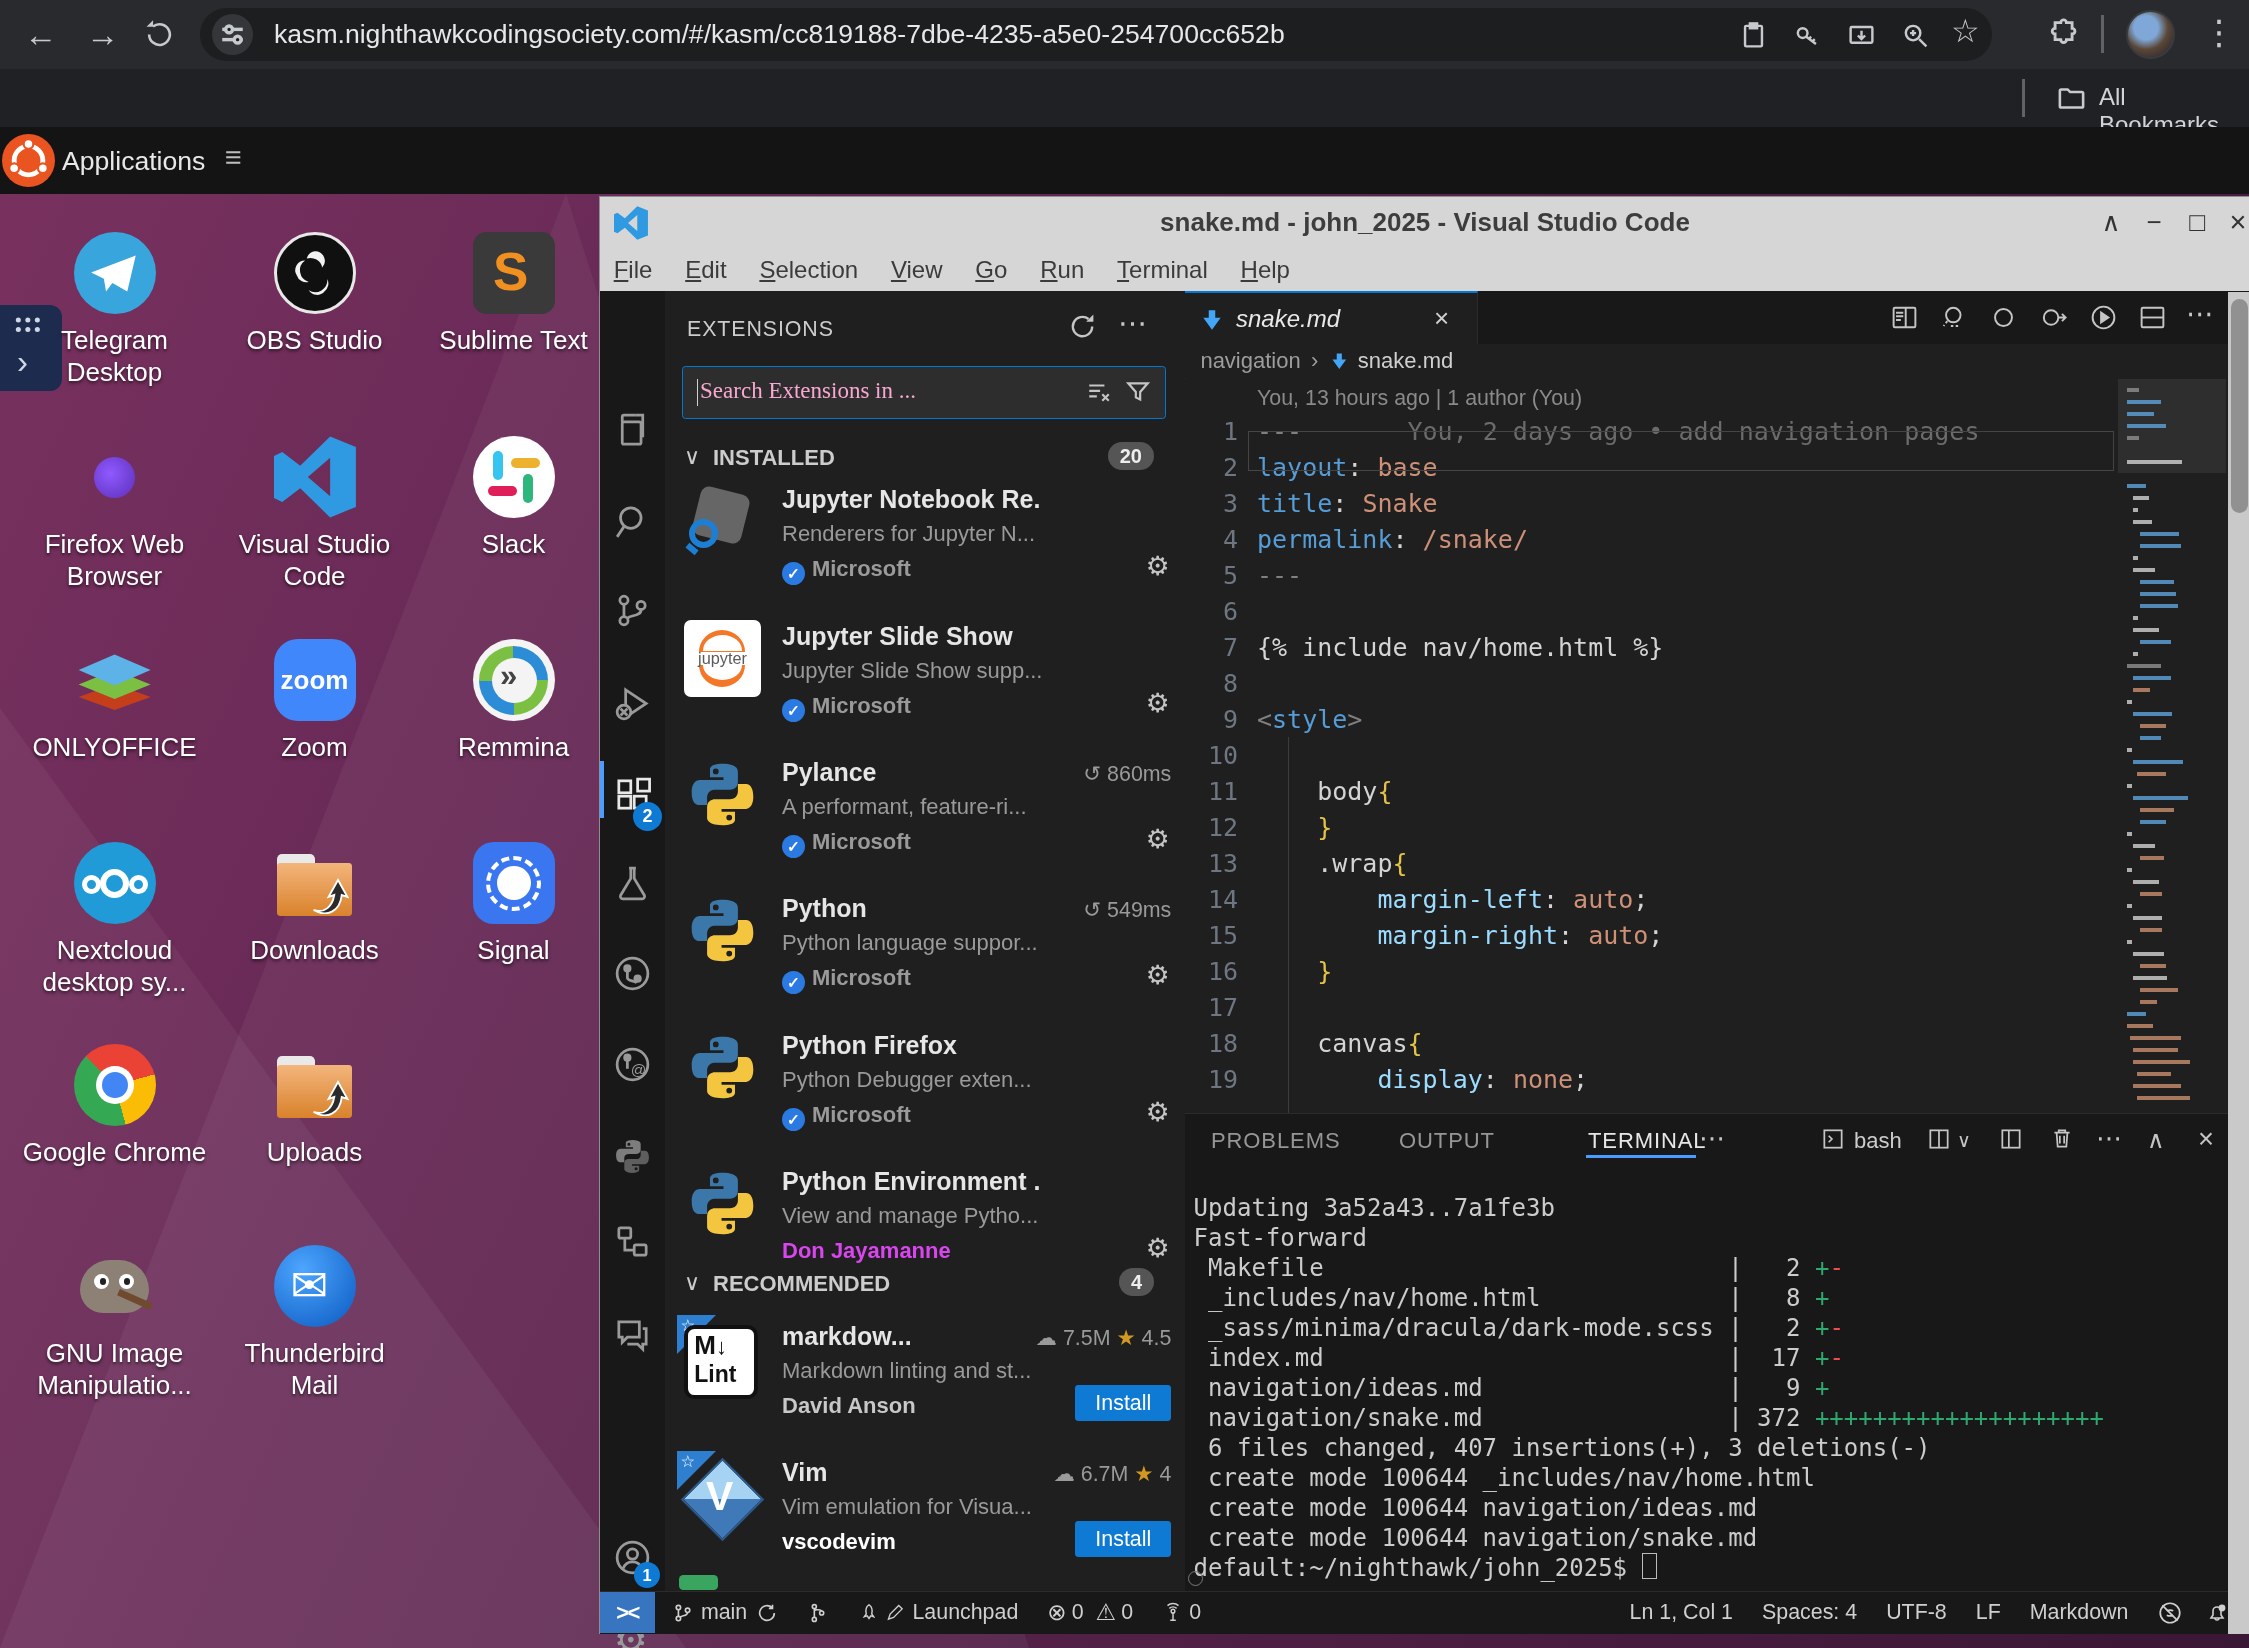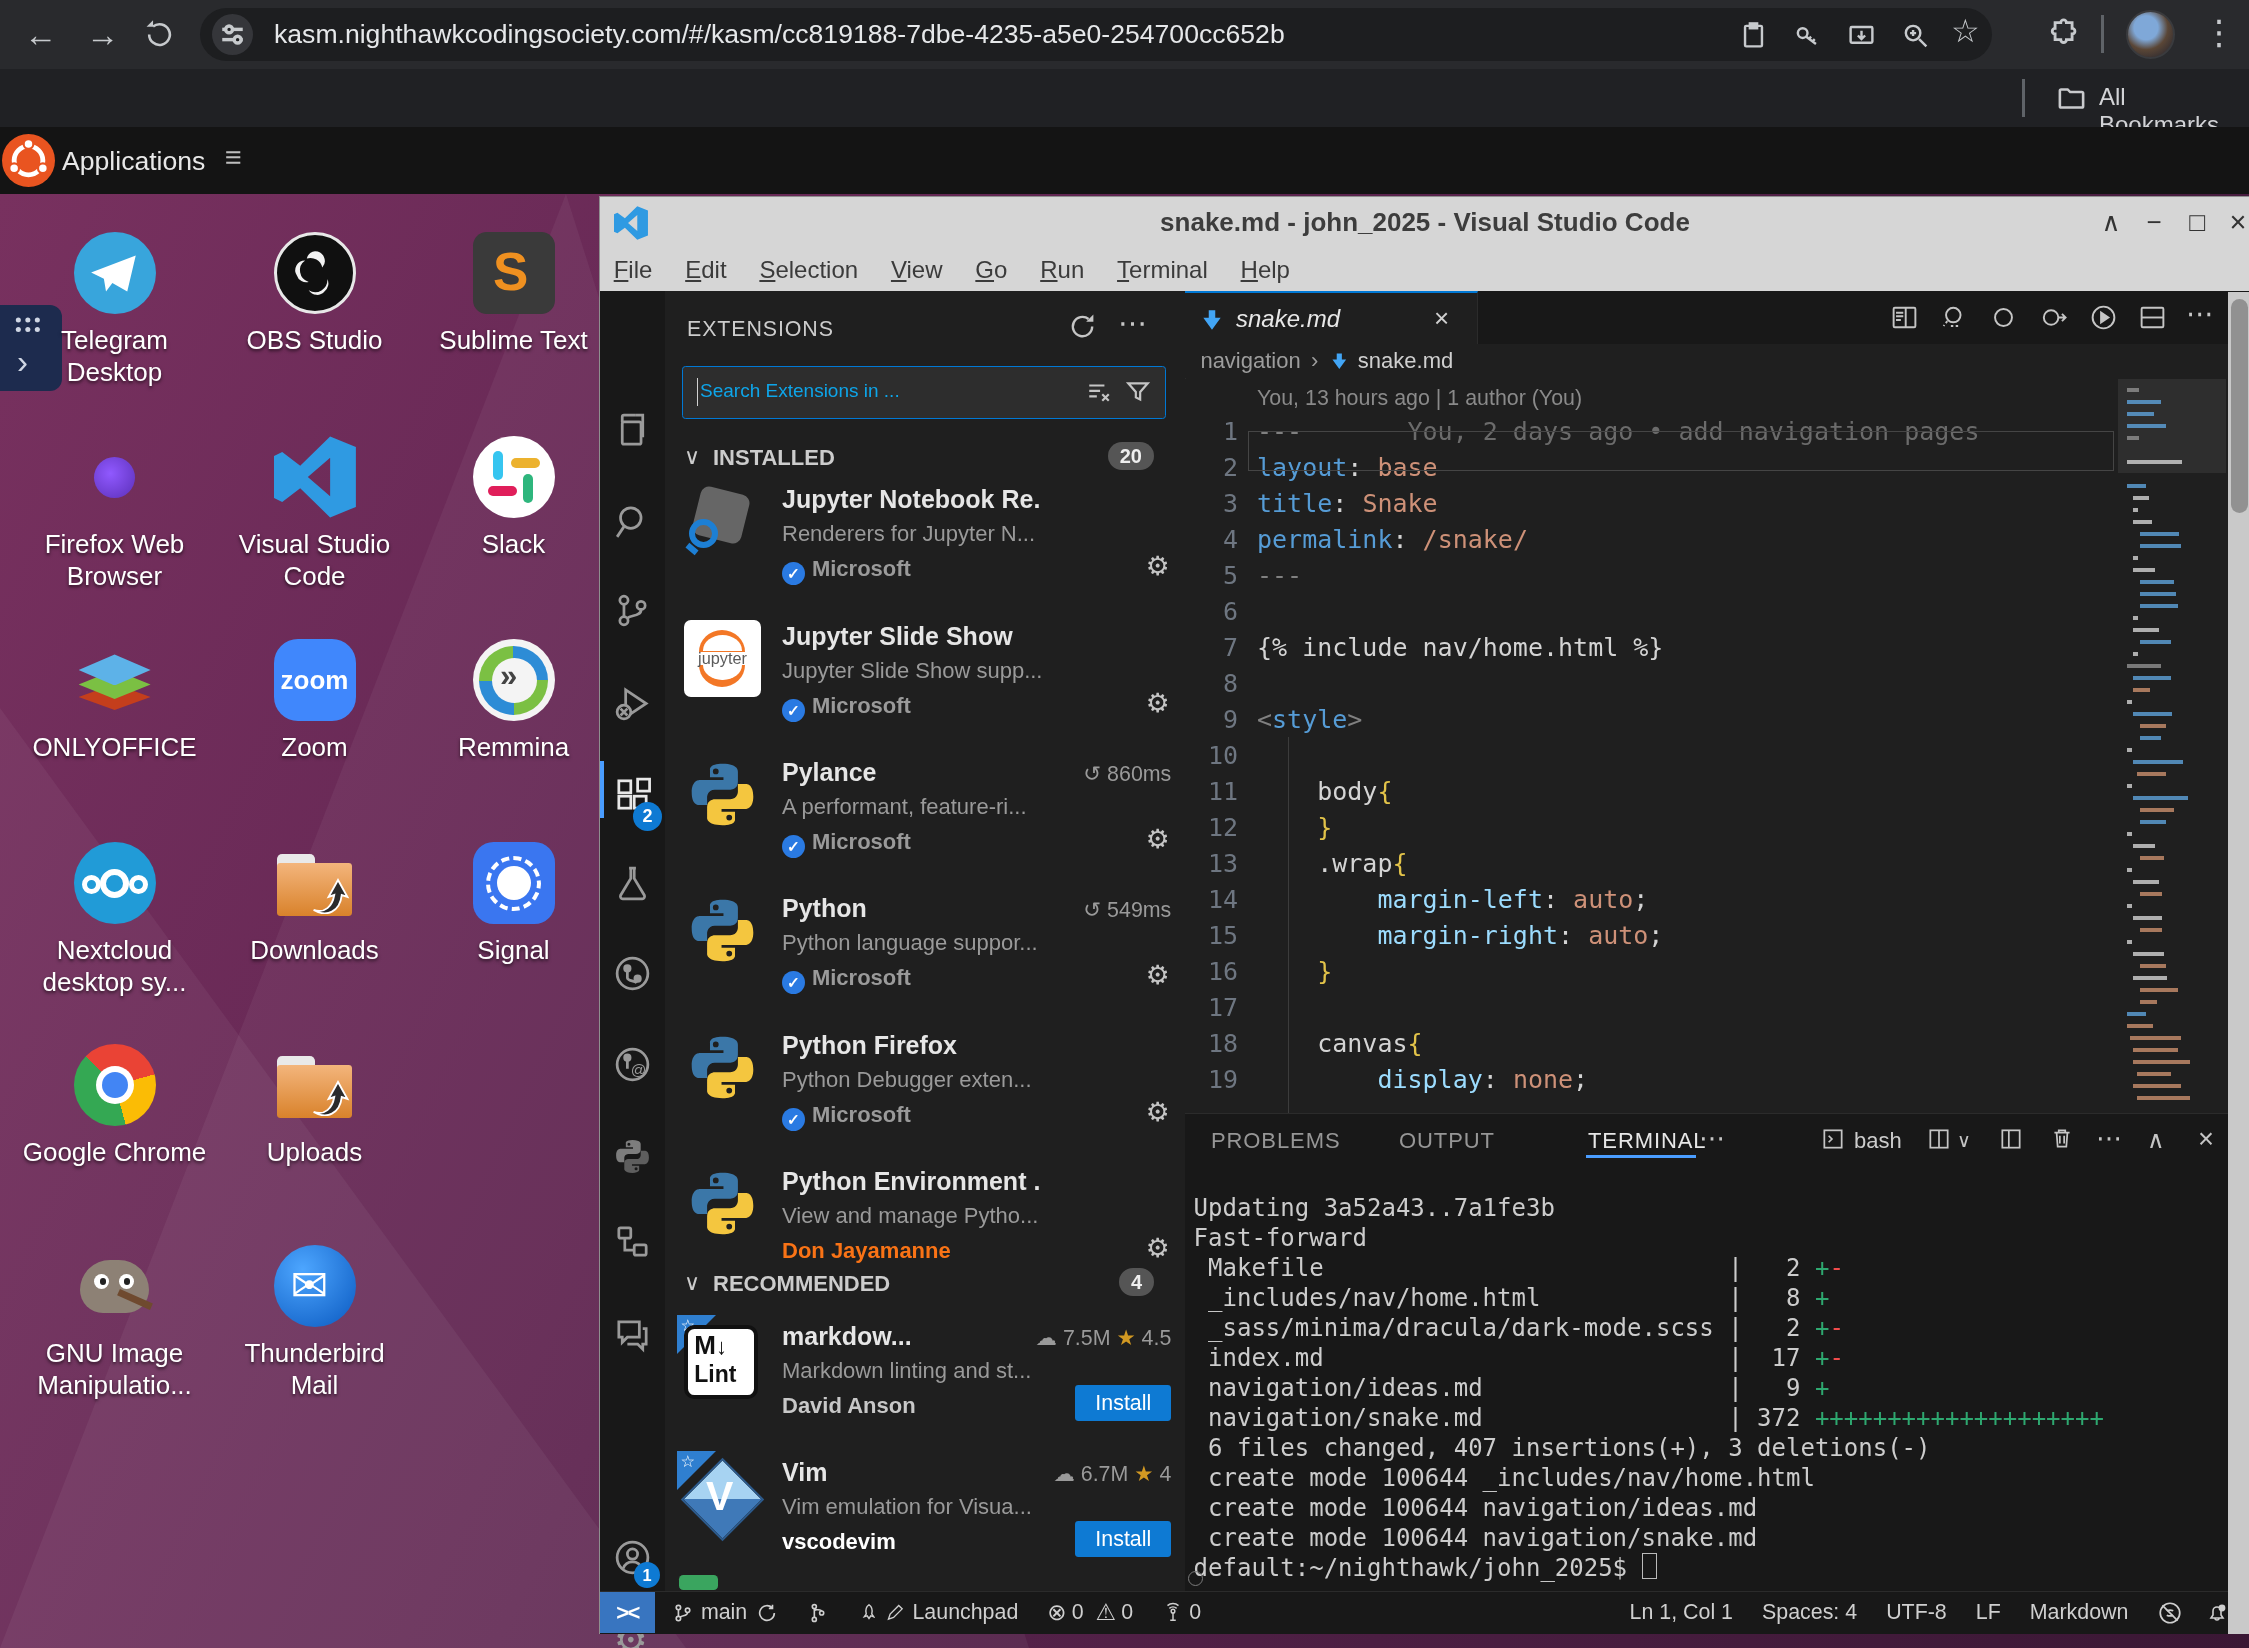--- a/index.html
+++ b/index.html
@@ -49,21 +49,21 @@
 
   
   #activitybar{left:0;top:94px;width:65px;height:1300px;background:#181818;border-right:0.9px solid #2b2b2b;}
   .act-ic{position:absolute;left:12px;width:41px;height:41px;}
   .badge{position:absolute;border-radius:50%;background:#0e7ad3;color:#fff;text-align:center;font-weight:bold;}
 
   
   #sidepanel{left:65px;top:94px;width:520px;height:1300px;background:#1f1f1f;border-right:0.9px solid #2b2b2b;overflow:hidden;}
   .pane-title{color:#cccccc;font-size:21.4px;letter-spacing:0.9px;}
   #ext-search{position:absolute;left:17px;top:75px;width:482px;height:51px;background:#2d2d2d;border:1.7px solid #0078d4;border-radius:3.4px;}
-  #ext-search .ph{color:#0ea5e9;font-size:19px;line-height:48px;margin-left:13.7px;white-space:nowrap;overflow:hidden;}
+  #ext-search .ph{color:#f9a8d4;font-size:23px;line-height:48px;margin-left:13.7px;white-space:nowrap;overflow:hidden;font-family:Liberation Serif, serif;}
   .caret{display:inline-block;width:1.7px;height:27.4px;background:#d0d0d0;vertical-align:middle;margin-right:1.7px;}
   .sect-head{color:#cccccc;font-size:22px;font-weight:bold;}
   .sect-badge{background:#555;color:#eee;font-size:20px;font-weight:bold;border-radius:15.4px;padding:2.6px 12px;}
   .ext-item{position:absolute;left:0;width:520px;height:136px;}
   .ext-name{position:absolute;left:117px;top:8.6px;font-size:25px;font-weight:bold;color:#e6e6e6;white-space:nowrap;overflow:hidden;max-width:257px;}
   .ext-desc{position:absolute;left:117px;top:45px;font-size:22px;color:#9a9a9a;white-space:nowrap;overflow:hidden;max-width:386px;}
   .ext-pub{position:absolute;left:117px;top:80px;font-size:22px;font-weight:bold;color:#9a9a9a;}
   .ext-meta{position:absolute;right:13.7px;top:12px;font-size:21.4px;color:#9a9a9a;white-space:nowrap;}
   .ext-gear{position:absolute;right:15.4px;top:74px;font-size:26.6px;color:#c5c5c5;}
   .vbadge{display:inline-block;width:23px;height:23px;border-radius:50%;background:#2a7ae2;color:#fff;font-size:15.4px;line-height:23px;text-align:center;vertical-align:-3.4px;margin-right:6.9px;font-weight:bold;}
@@ -585,21 +585,21 @@
         <div class="ext-icon">
             <svg width="77" height="77" viewBox="0 0 80 80">
               <path d="M40 8c-14 0-13 6-13 6v8h14v3H17s-9-1-9 13 8 13 8 13h8v-8s0-8 8-8h16s8 0 8-8V16s1-8-16-8zm-7 5a3 3 0 110 6 3 3 0 010-6z" fill="#3b77a8"></path>
               <g transform="rotate(180 40 40)">
                 <path d="M40 8c-14 0-13 6-13 6v8h14v3H17s-9-1-9 13 8 13 8 13h8v-8s0-8 8-8h16s8 0 8-8V16s1-8-16-8zm-7 5a3 3 0 110 6 3 3 0 010-6z" fill="#f4c63f"></path>
               </g>
             </svg>
           </div>
         <div class="ext-name">Python Environment ...</div>
         <div class="ext-desc">View and manage Pytho...</div>
-        <div class="ext-pub" style="color:#f97316">Don Jayamanne</div>
+        <div class="ext-pub" style="color:#d946ef">Don Jayamanne</div>
         <span class="ext-gear">⚙</span>
       </div>
 
       <div class="abs" style="left:0;top:977px;width:520px;height:34px">
         <span class="abs" style="left:19px;top:1.7px;color:#ccc;font-size:22px">∨</span>
         <span class="abs sect-head" style="left:48px;top:3.4px">RECOMMENDED</span>
         <span class="abs sect-badge" style="right:31px;top:0">4</span>
       </div>
 
       <div class="ext-item" style="top:1022px">

